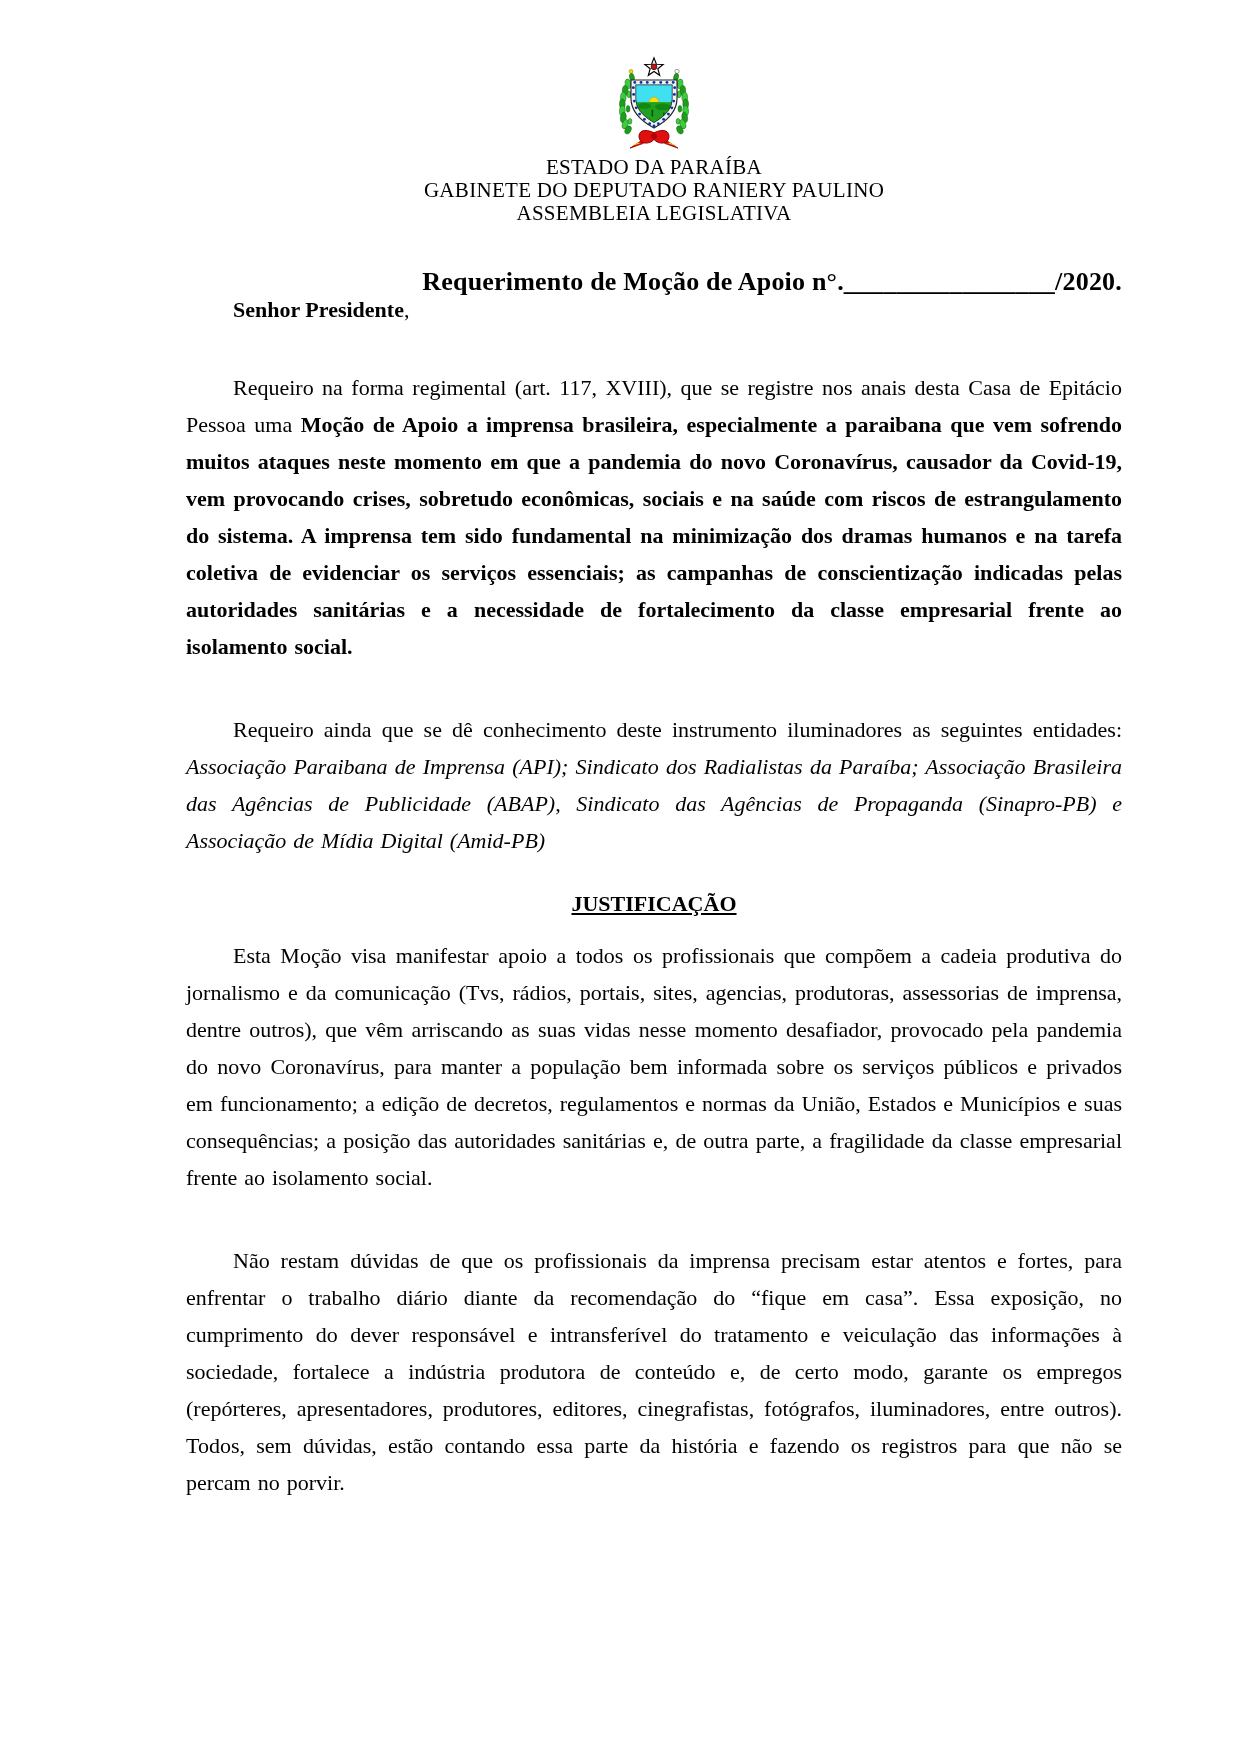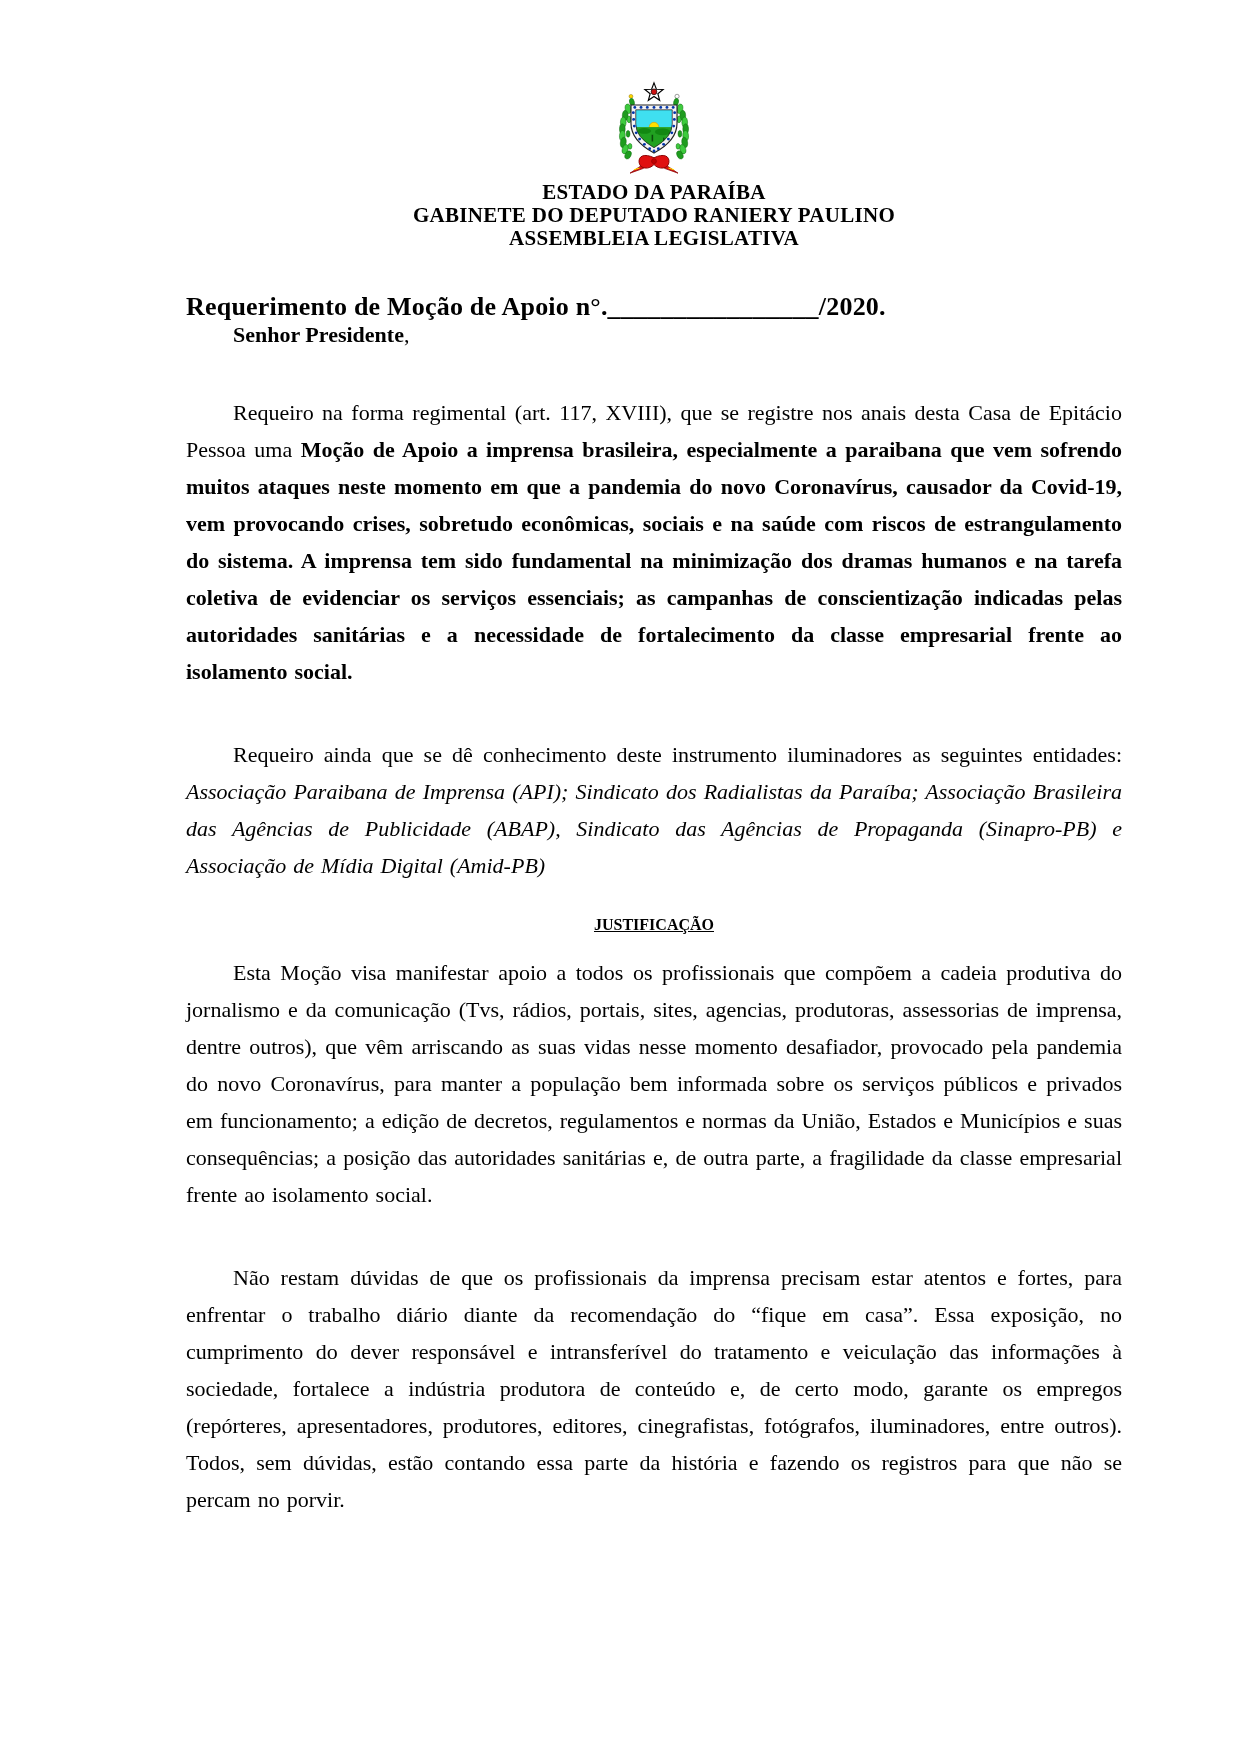--- a/index.html
+++ b/index.html
@@ -11,26 +11,26 @@
     background:#ffffff;
     color:#000;
     font-family:"Liberation Serif","DejaVu Serif",serif;
     overflow:hidden;
   }
   .content {
     position:absolute;
     left:186px; top:0;
     width:936px;
   }
-  .letterhead { padding-top:81px; text-align:center;font-weight:bold; }
+  .letterhead { padding-top:56px; text-align:center; }
   .crest { display:block; margin:0 auto 4px auto; }
   .org-line { font-size:21px; line-height:23px; letter-spacing:0.3px; }
   .doc-title {
     margin-top:42px;
-    text-align:left;
+    text-align:right;
     font-size:26px;
     font-weight:bold;
     letter-spacing:0.2px;
     white-space:nowrap;
   }
   .doc-subtitle {
     margin-top:3px;
     text-align:center;
     font-size:19px;
     font-weight:bold;
@@ -46,21 +46,21 @@
     line-height:37px;
     text-align:justify;
     text-indent:47px;
     word-spacing:1.5px;
   }
   .b { font-weight:bold; }
   .i { font-style:italic; }
   .section-heading {
     margin-top:32px;
     text-align:center;
-    font-size:16px;
+    font-size:22px;
     font-weight:bold;
   }
   .section-heading .u { text-decoration:underline; }
   .para.tight { margin-top:20px; }
 </style>
 </head>
 <body>
 
 <div class="page">
   <div class="content">

